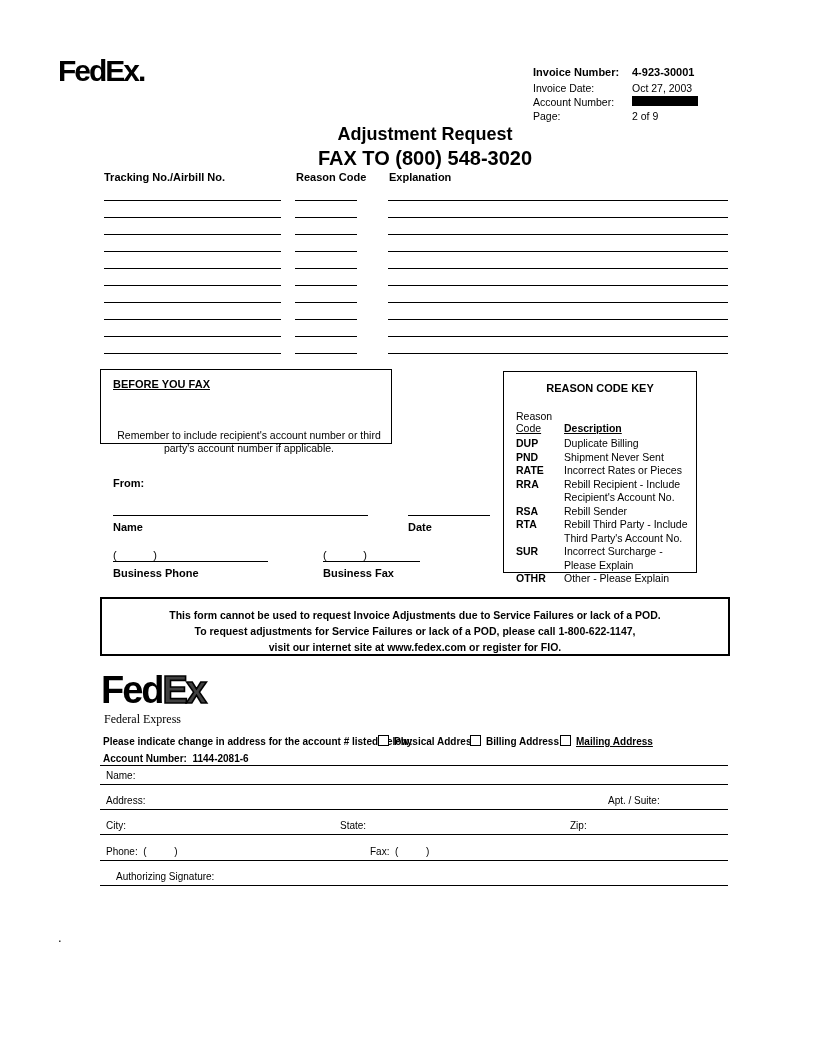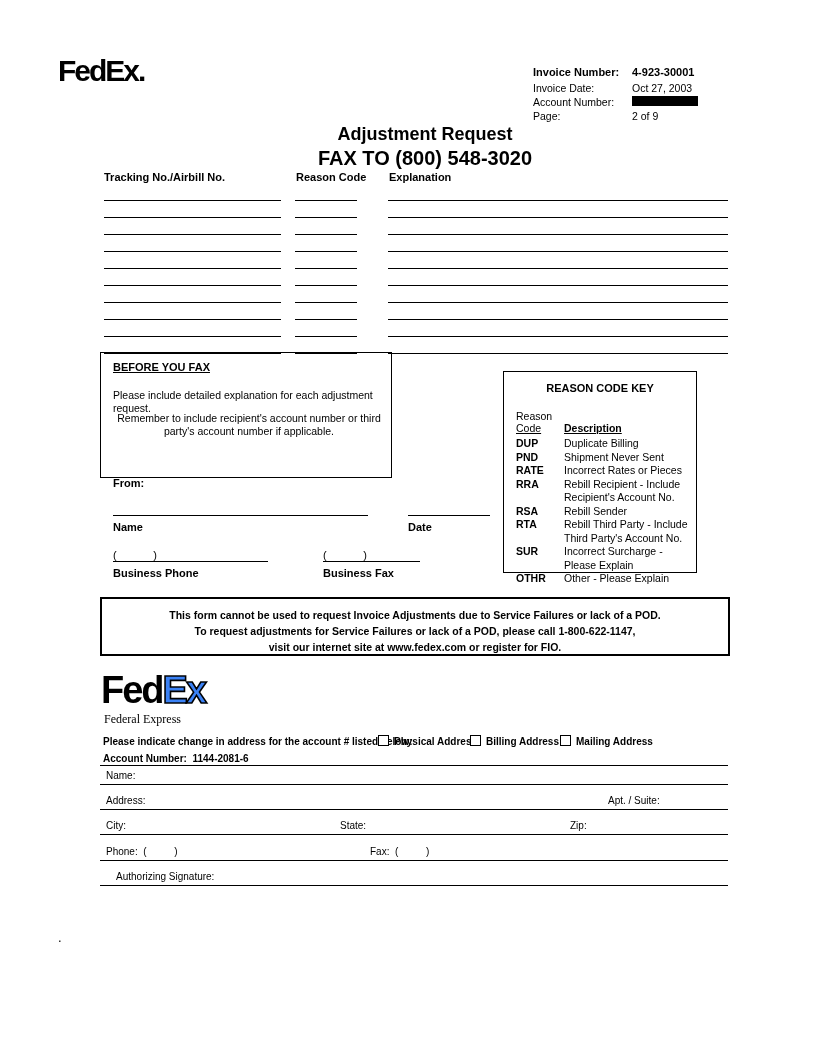--- a/index.html
+++ b/index.html
@@ -7,40 +7,40 @@
   .page {
     position: relative; width: 816px; height: 1056px; background: #fff;
     font-family: "Liberation Sans", sans-serif; color: #000; overflow: hidden;
   }
   .abs { position: absolute; }
   .pre { white-space: pre; }
 
   
   .logo-top { left: 58px; top: 54px; font-size: 30px; font-weight: bold; letter-spacing: -2px; }
   .logo-bottom { left: 101px; top: 670px; font-size: 38px; font-weight: bold; letter-spacing: -2px; line-height: 40px; }
-  .lg-ex-outline { color: #3b82f6; -webkit-text-stroke: 1.6px #000; }
+  .lg-ex-outline { color: #404040; -webkit-text-stroke: 1.6px #000; }
   .logo-caption { left: 104px; top: 712px; font-family: "Liberation Serif", serif; font-size: 12px; }
 
   
   .inv { font-size: 10.5px; line-height: 12px; }
   .inv-strong { font-size: 11px; font-weight: bold; line-height: 12px; }
   .redacted { background: #000; width: 66px; height: 10px; }
 
   
   .title-wrap { left: 100px; top: 124px; width: 650px; text-align: center; }
   .title-main { font-size: 18px; font-weight: bold; }
   .title-fax { font-size: 20px; font-weight: bold; margin-top: 2px; }
 
   
   .col-header { font-size: 11px; font-weight: bold; }
   .entry-col { }
   .blank-line { height: 17px; border-bottom: 1.4px solid #000; }
 
   
-  .byf-box { left: 100px; top: 352px; width: 292px; height: 126px; border: 1.4px solid #000; }
+  .byf-box { left: 100px; top: 369px; width: 292px; height: 75px; border: 1.4px solid #000; }
   .byf-title { position: absolute; left: 12px; top: 8px; font-size: 11px; font-weight: bold; text-decoration: underline; }
   .byf-p { position: absolute; left: 12px; width: 272px; font-size: 10.5px; line-height: 12.5px; }
 
   
   .lbl-11b { font-size: 11px; font-weight: bold; }
   .wline { border-bottom: 1.2px solid #000; height: 1px; }
 
   
   .rck-box { left: 503px; top: 371px; width: 194px; height: 202px; border: 1.4px solid #000; font-size: 10.5px; }
   .rck-title { text-align: center; font-weight: bold; font-size: 11px; margin-top: 10px; }
@@ -122,21 +122,20 @@
       <div class="blank-line"></div>
       <div class="blank-line"></div>
       <div class="blank-line"></div>
       <div class="blank-line"></div>
       <div class="blank-line"></div>
       <div class="blank-line"></div>
     </div>
 
   <div class="abs byf-box">
     <div class="byf-title">BEFORE YOU FAX</div>
-    <div class="byf-p" style="top:36px;">Please include detailed explanation for each adjustment request.</div>
     <div class="byf-p" style="top:59px;text-align:center;">Remember to include recipient's account number or third party's account number if applicable.</div>
   </div>
 
   <div class="abs lbl-11b" style="left:113px; top:477px;">From:</div>
   <div class="abs wline" style="left:113px; top:515px; width:255px;"></div>
   <div class="abs lbl-11b" style="left:113px; top:521px;">Name</div>
   <div class="abs wline" style="left:408px; top:515px; width:82px;"></div>
   <div class="abs lbl-11b" style="left:408px; top:521px;">Date</div>
 
   <div class="abs pre" style="left:113px; top:549px; font-size:11px;">(            )</div>
@@ -203,21 +202,21 @@
 
   <div class="abs logo-bottom"><span>Fed</span><span class="lg-ex-outline">Ex</span></div>
   <div class="abs logo-caption">Federal Express</div>
 
   <div class="abs lbl-10b" style="left:103px; top:736px;">Please indicate change in address for the account # listed below:</div>
   <div class="abs checkbox" style="left:378px; top:735px;"></div>
   <div class="abs lbl-10b" style="left:394px; top:736px;">Physical Address</div>
   <div class="abs checkbox" style="left:470px; top:735px;"></div>
   <div class="abs lbl-10b" style="left:486px; top:736px;">Billing Address</div>
   <div class="abs checkbox" style="left:560px; top:735px;"></div>
-  <div class="abs lbl-10b" style="left:576px; top:736px;">Mailing Address</div>
+  <div class="abs lbl-10b" style="left:576px; top:736px;text-decoration:underline;">Mailing Address</div>
 
   <div class="abs lbl-10b" style="left:103px; top:753px;"><span>Account Number:</span>&nbsp;&nbsp;<span>1144-2081-6</span></div>
 
   <div class="abs hline" style="top:765px;"></div>
 
   <div class="abs lbl-10" style="left:106px; top:770px;">Name:</div>
   <div class="abs hline" style="top:784px;"></div>
 
   <div class="abs lbl-10" style="left:106px; top:795px;">Address:</div>
   <div class="abs lbl-10" style="left:608px; top:795px;">Apt. / Suite:</div>

